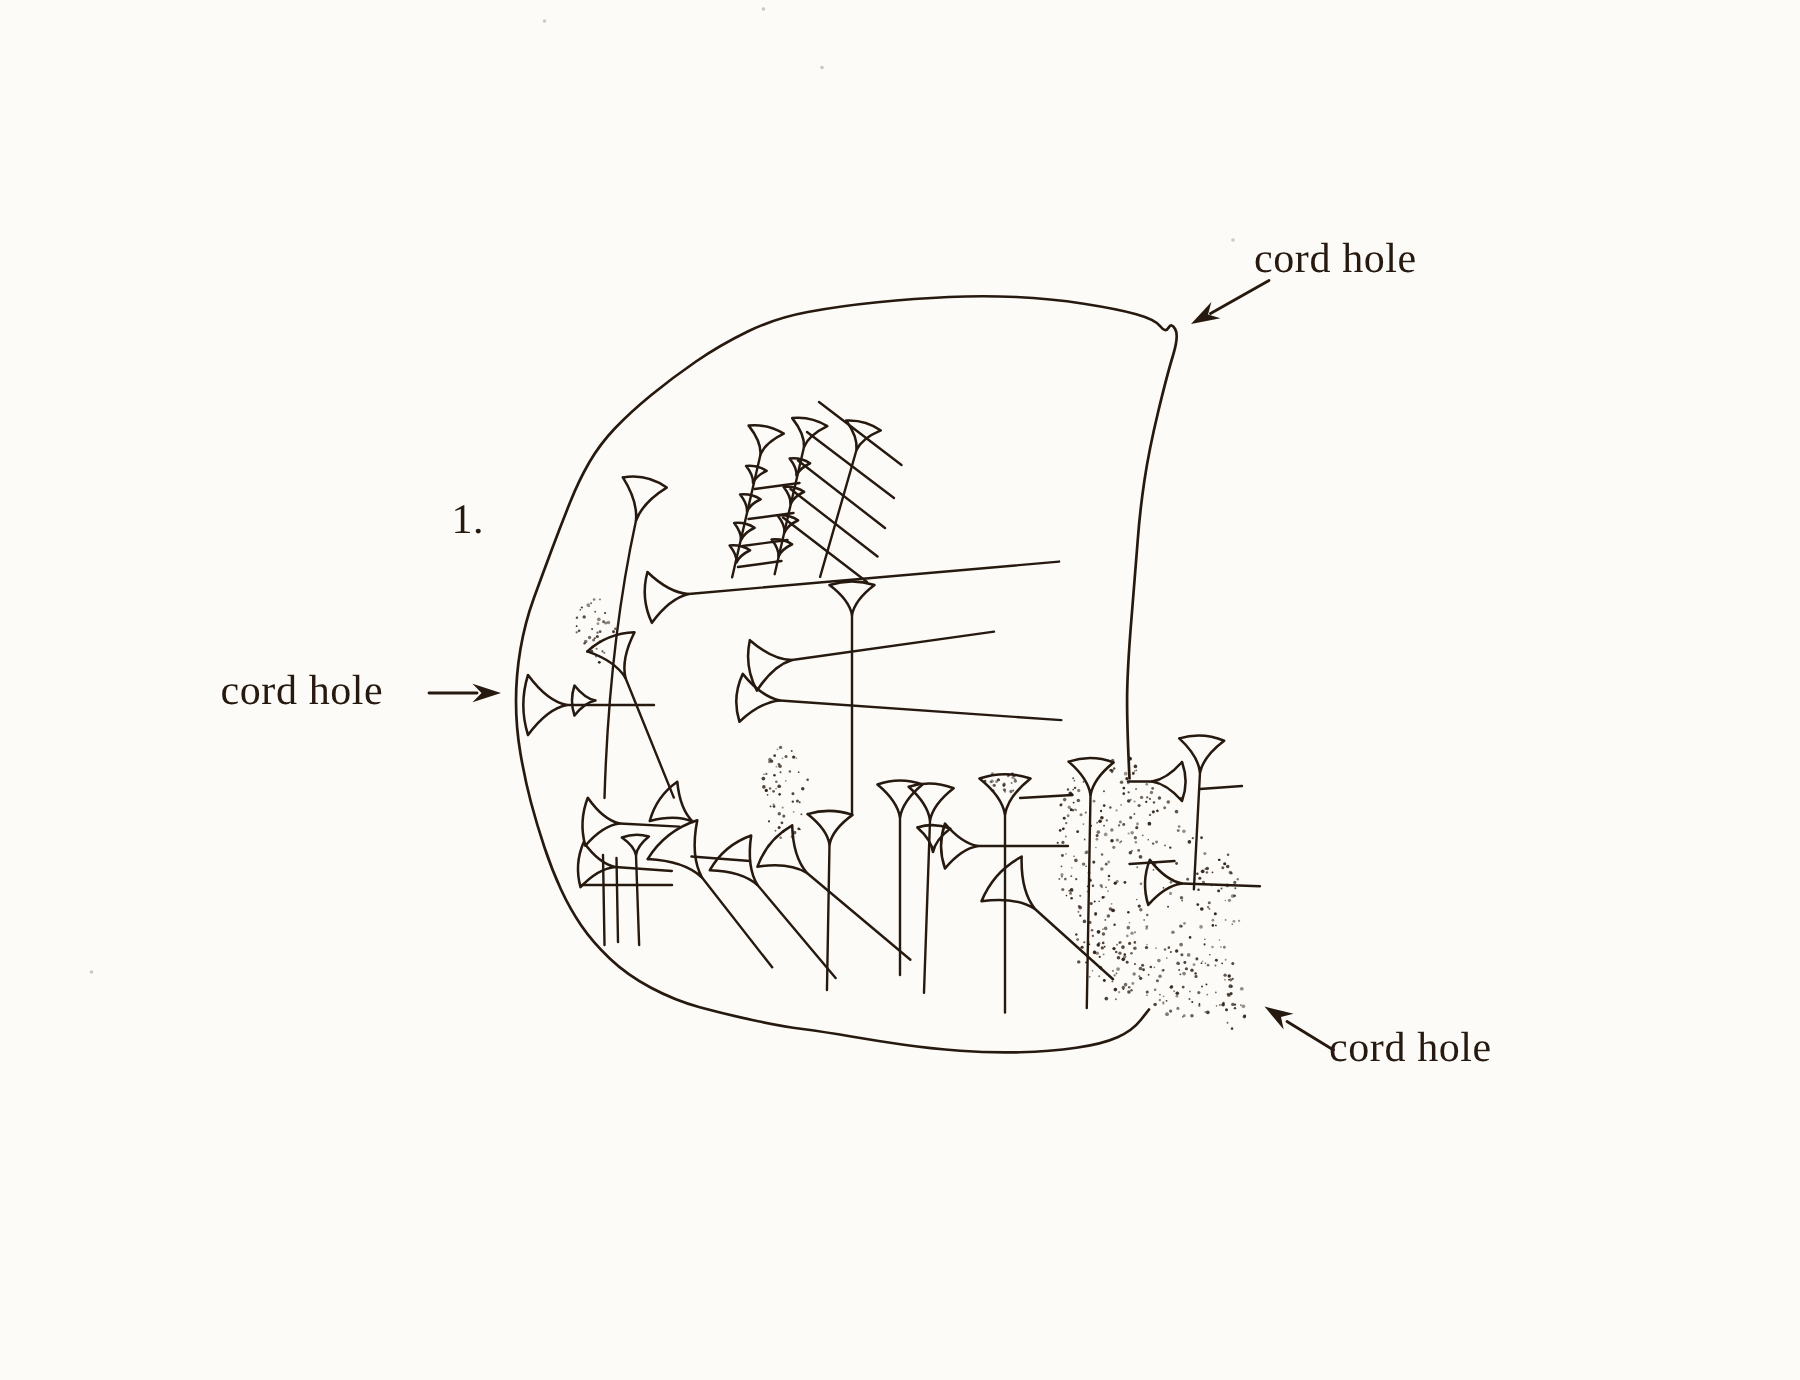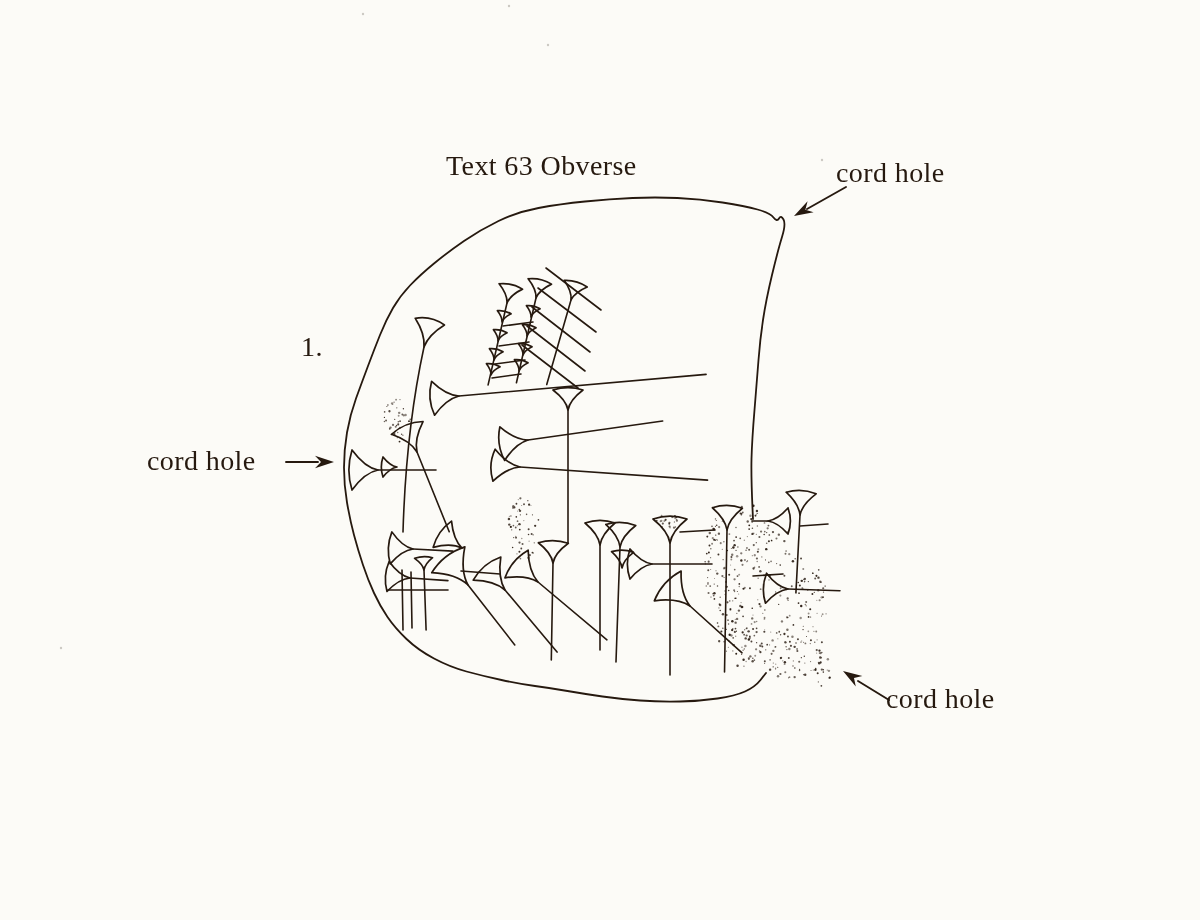--- a/index.html
+++ b/index.html
@@ -691,18 +691,17 @@
       </g>
     <g id="g-specks" stroke="none">
         <circle cx="509" cy="6" r="1.2" fill="#26190f" opacity="0.22"></circle>
         <circle cx="548" cy="45" r="1.2" fill="#26190f" opacity="0.22"></circle>
         <circle cx="61" cy="648" r="1.2" fill="#26190f" opacity="0.22"></circle>
         <circle cx="822" cy="160" r="1.2" fill="#26190f" opacity="0.22"></circle>
         <circle cx="363" cy="14" r="1.2" fill="#26190f" opacity="0.22"></circle>
       </g>
   </svg>
 
-  <div class="label title">Text 63 Obverse</div>
   <div class="label line-number">1.</div>
   <div class="label cord-tr">cord hole</div>
   <div class="label cord-left">cord hole</div>
   <div class="label cord-br">cord hole</div>
 </div>
 
 </body></html>

